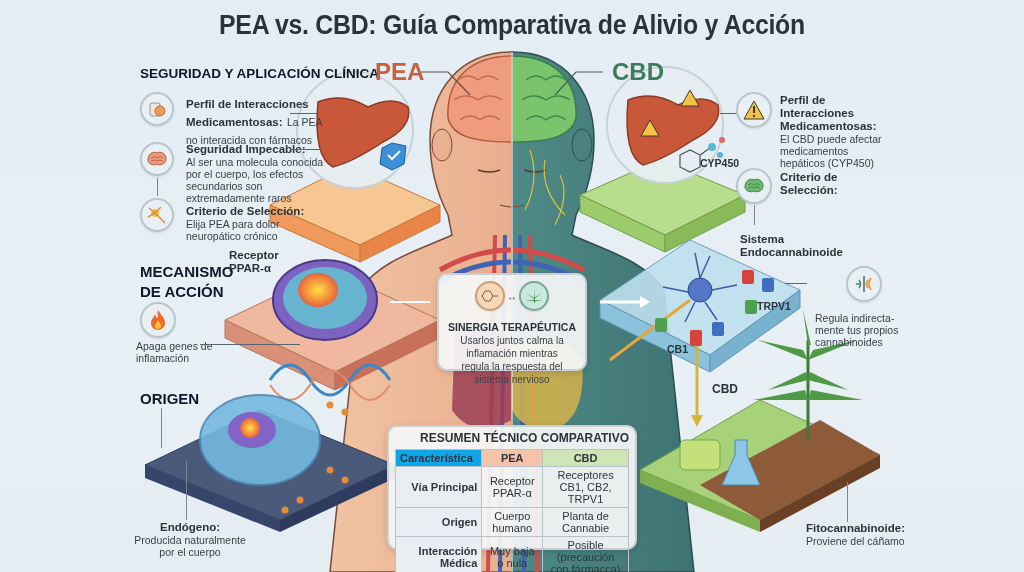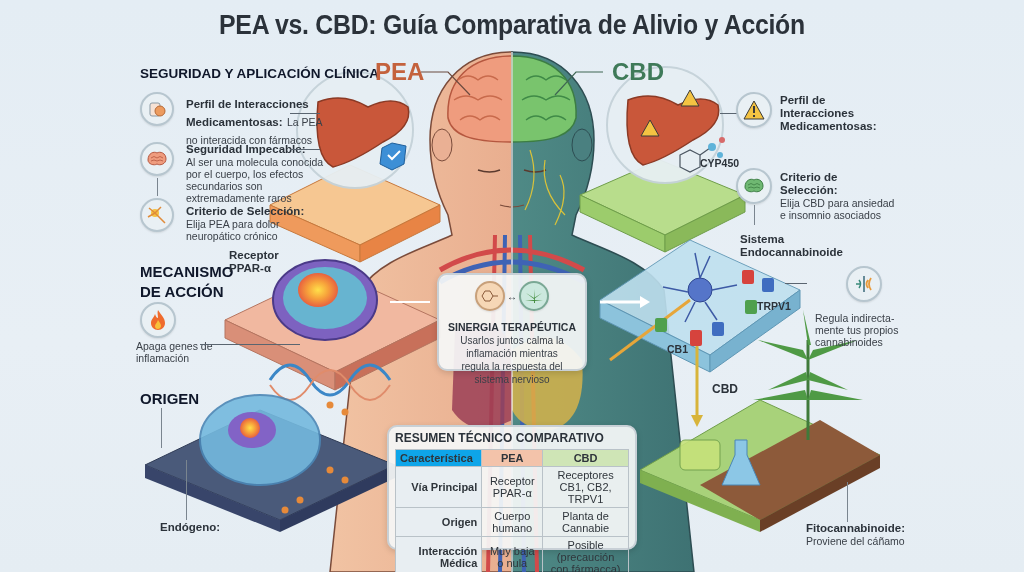--- a/index.html
+++ b/index.html
@@ -219,46 +219,47 @@
     </svg>
 </div>
 <div class="abs item-text" style="left:136px;top:340px;width:80px">Apaga genes de inflamación</div>
 <div class="abs line" style="left:200px;top:344px;width:100px"></div>
 
 <div class="abs sec-head" style="left:140px;top:390px;font-size:15px">ORIGEN</div>
 <div class="abs vline" style="left:161px;top:408px;height:40px"></div>
 <div class="abs vline" style="left:186px;top:460px;height:60px"></div>
 <div class="abs" style="left:130px;top:521px;width:120px;text-align:center">
   <div class="item-title">Endógeno:</div>
+  <div class="item-text">Producida naturalmente por el cuerpo</div>
 </div>
 
 <div class="abs label-cbd" style="left:612px;top:58px">CBD</div>
 
 <div class="abs line" style="left:720px;top:113px;width:18px"></div>
 <div class="abs icon-circle" style="left:736px;top:92px;width:36px;height:36px">
   <svg width="22" height="20" viewBox="0 0 22 20">
       <polygon points="11,1 21,19 1,19" fill="#f4c342" stroke="#3a3a3a"></polygon>
       <rect x="10" y="6" width="2" height="7" fill="#3a3a3a"></rect>
       <rect x="10" y="15" width="2" height="2" fill="#3a3a3a"></rect>
     </svg>
 </div>
 <div class="abs" style="left:780px;top:94px;width:115px">
   <div class="item-title">Perfil de Interacciones Medicamentosas:</div>
+  <div class="item-text">El CBD puede afectar medicamentos hepáticos (CYP450)</div>
 </div>
 <div class="abs" style="left:700px;top:157px;font-size:10.5px;font-weight:bold;color:#2b323a">CYP450</div>
 
 <div class="abs icon-circle" style="left:736px;top:168px;width:36px;height:36px">
   <svg width="22" height="18" viewBox="0 0 22 18">
       <path d="M2 10 C2 3 8 1 11 3 C14 1 20 3 20 9 C20 14 14 16 11 14 C8 16 2 14 2 10 Z" fill="#6fb872" stroke="#3c7d43"></path>
       <path d="M5 8 q3 -3 6 0 q3 -3 6 0 M5 11 q3 -2 6 0 q3 -2 6 0" stroke="#3c7d43" fill="none" stroke-width=".8"></path>
     </svg>
 </div>
 <div class="abs" style="left:780px;top:171px;width:115px">
   <div class="item-title">Criterio de Selección:</div>
-  <div class="item-text">Elija CBD para ansiedad e insomnio asociados</div>
 </div>
 <div class="abs vline" style="left:754px;top:205px;height:20px"></div>
 
 <div class="abs" style="left:740px;top:233px;width:90px;font-size:11.5px;font-weight:bold;line-height:13px;color:#2b323a">Sistema Endocannabinoide</div>
 <div class="abs" style="left:757px;top:300px;font-size:10.5px;font-weight:bold;color:#2b323a">TRPV1</div>
 <div class="abs" style="left:667px;top:343px;font-size:10.5px;font-weight:bold;color:#2b323a">CB1</div>
 
 <div class="abs line" style="left:785px;top:283px;width:22px"></div>
 <div class="abs icon-circle" style="left:846px;top:266px;width:36px;height:36px">
   <svg width="24" height="20" viewBox="0 0 24 20">
@@ -295,21 +296,21 @@
             <path d="M10 14 L19 13 L10 13 Z"></path>
           </g>
         </svg>
     </span>
   </div>
   <div style="font-size:10.5px;font-weight:bold;color:#2b323a;margin-top:8px">SINERGIA TERAPÉUTICA</div>
   <div style="font-size:10px;line-height:13px;color:#3a4048;padding:1px 19px">Usarlos juntos calma la inflamación mientras regula la respuesta del sistema nervioso</div>
 </div>
 
 <div class="abs box" style="left:387px;top:425px;width:250px;height:125px;padding:4px 6px">
-  <div style="text-align:left;font-size:12px;font-weight:bold;color:#2b323a;margin-bottom:4px">RESUMEN TÉCNICO COMPARATIVO</div>
+  <div style="text-align:right;font-size:12px;font-weight:bold;color:#2b323a;margin-bottom:4px">RESUMEN TÉCNICO COMPARATIVO</div>
   <table class="cmp">
     <tbody>
         <tr>
       <td class="hdr-c" style="text-align:left">Característica</td>
       <td class="hdr-pea">PEA</td>
       <td class="hdr-cbd">CBD</td>
     </tr>
     <tr>
       <td class="rowh">Vía Principal</td>
       <td>Receptor PPAR-α</td>

